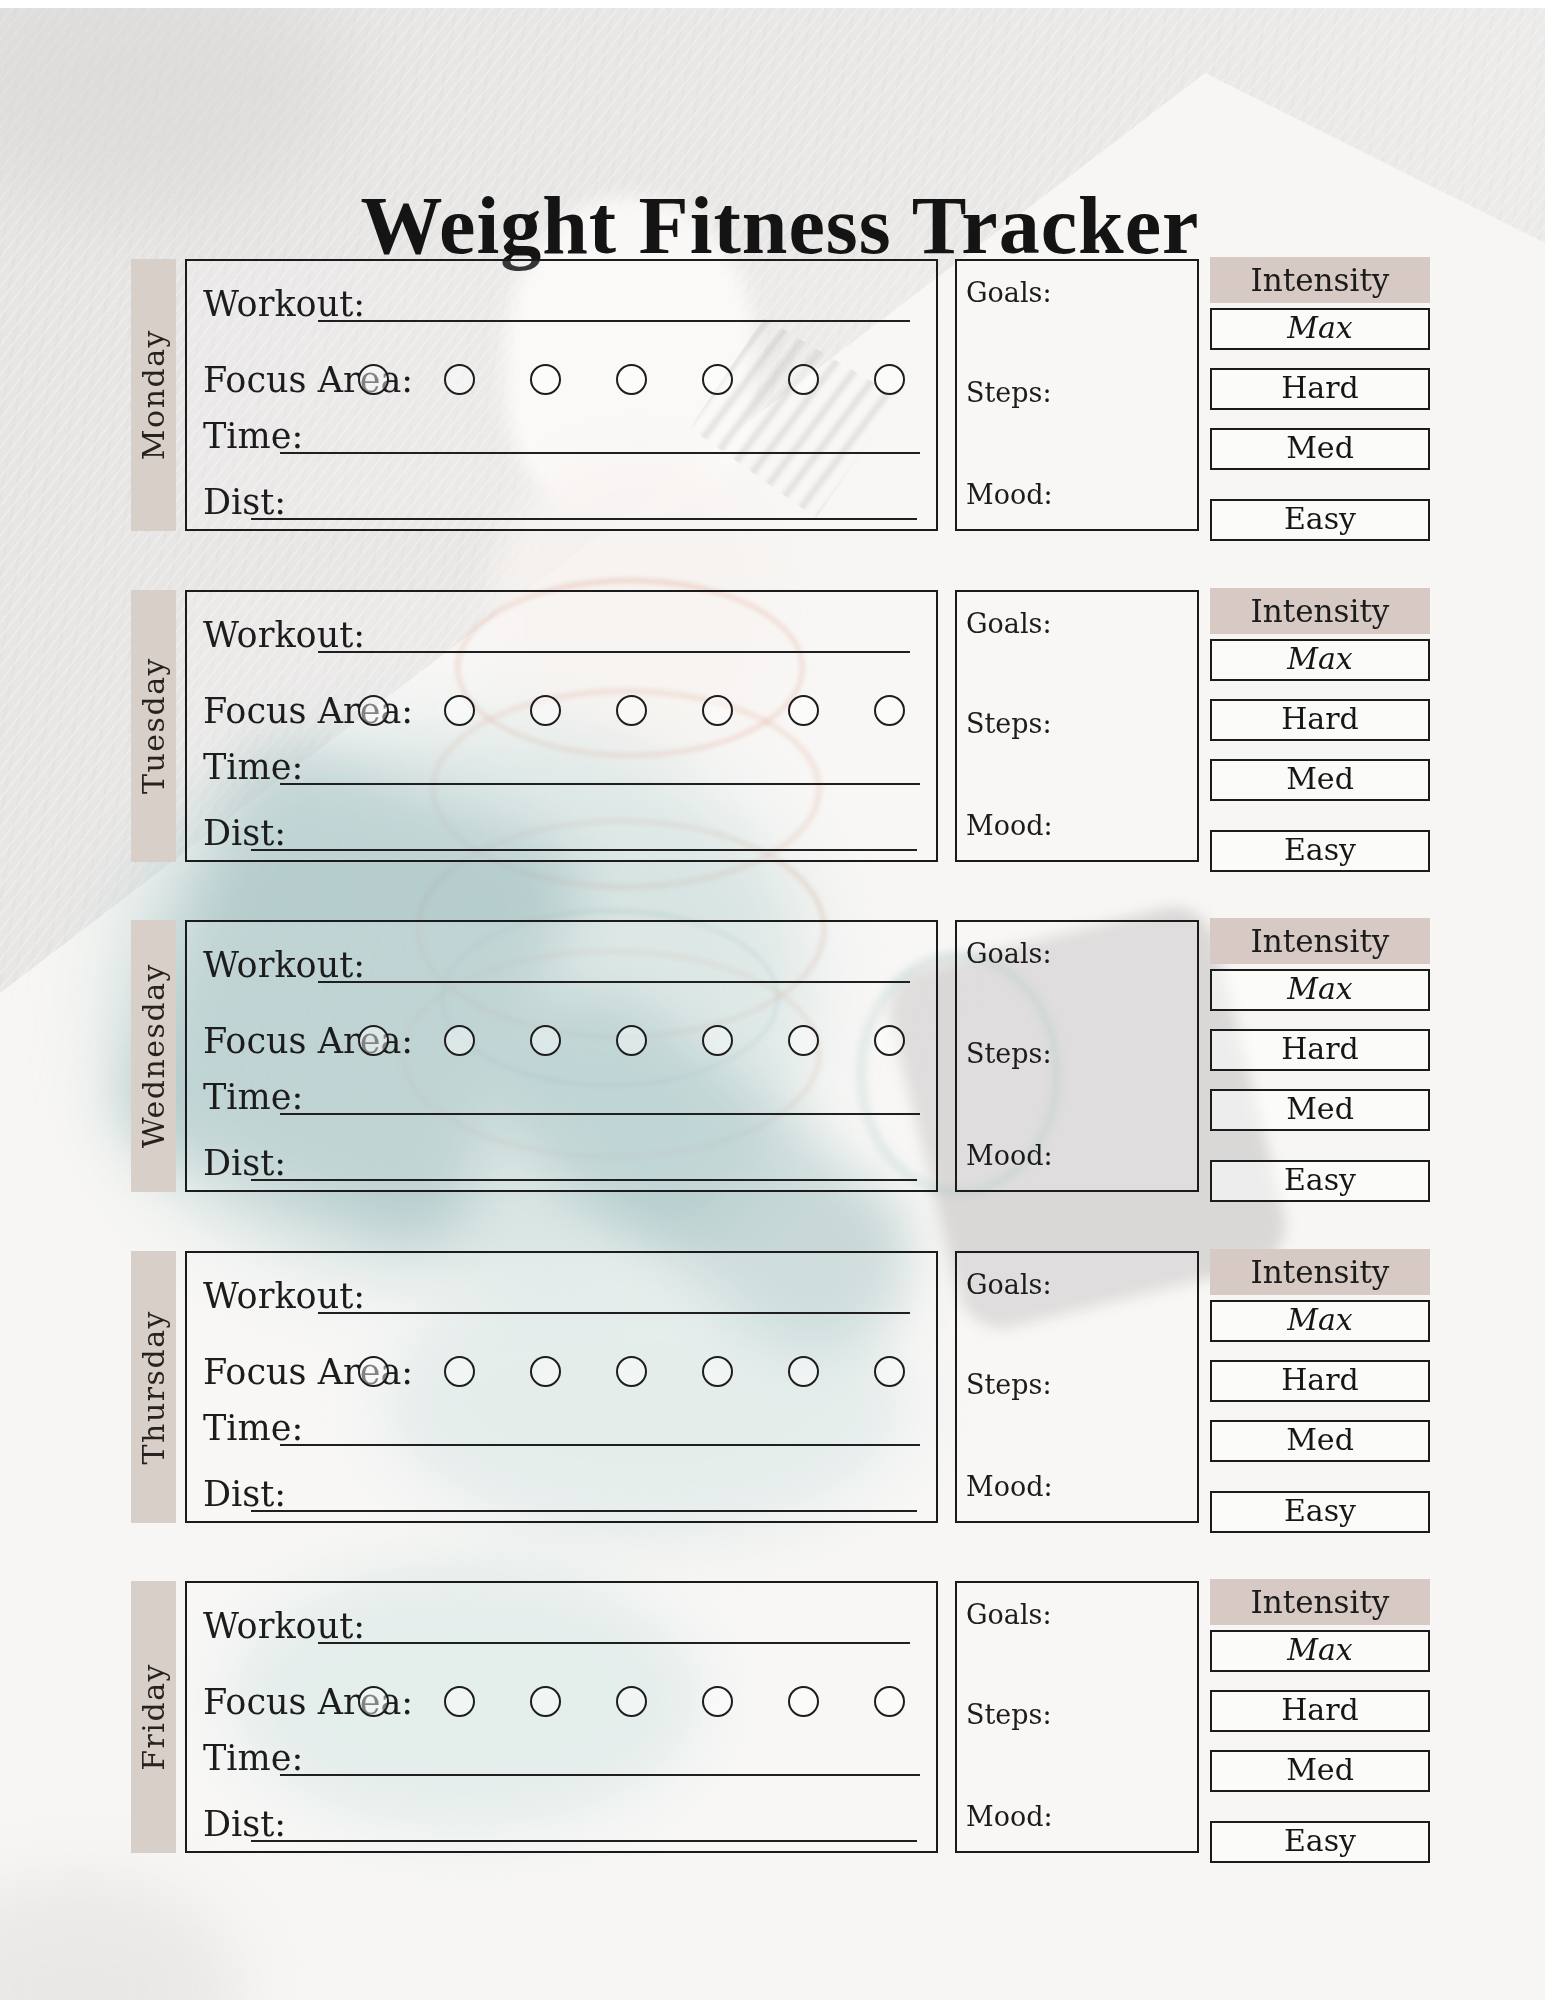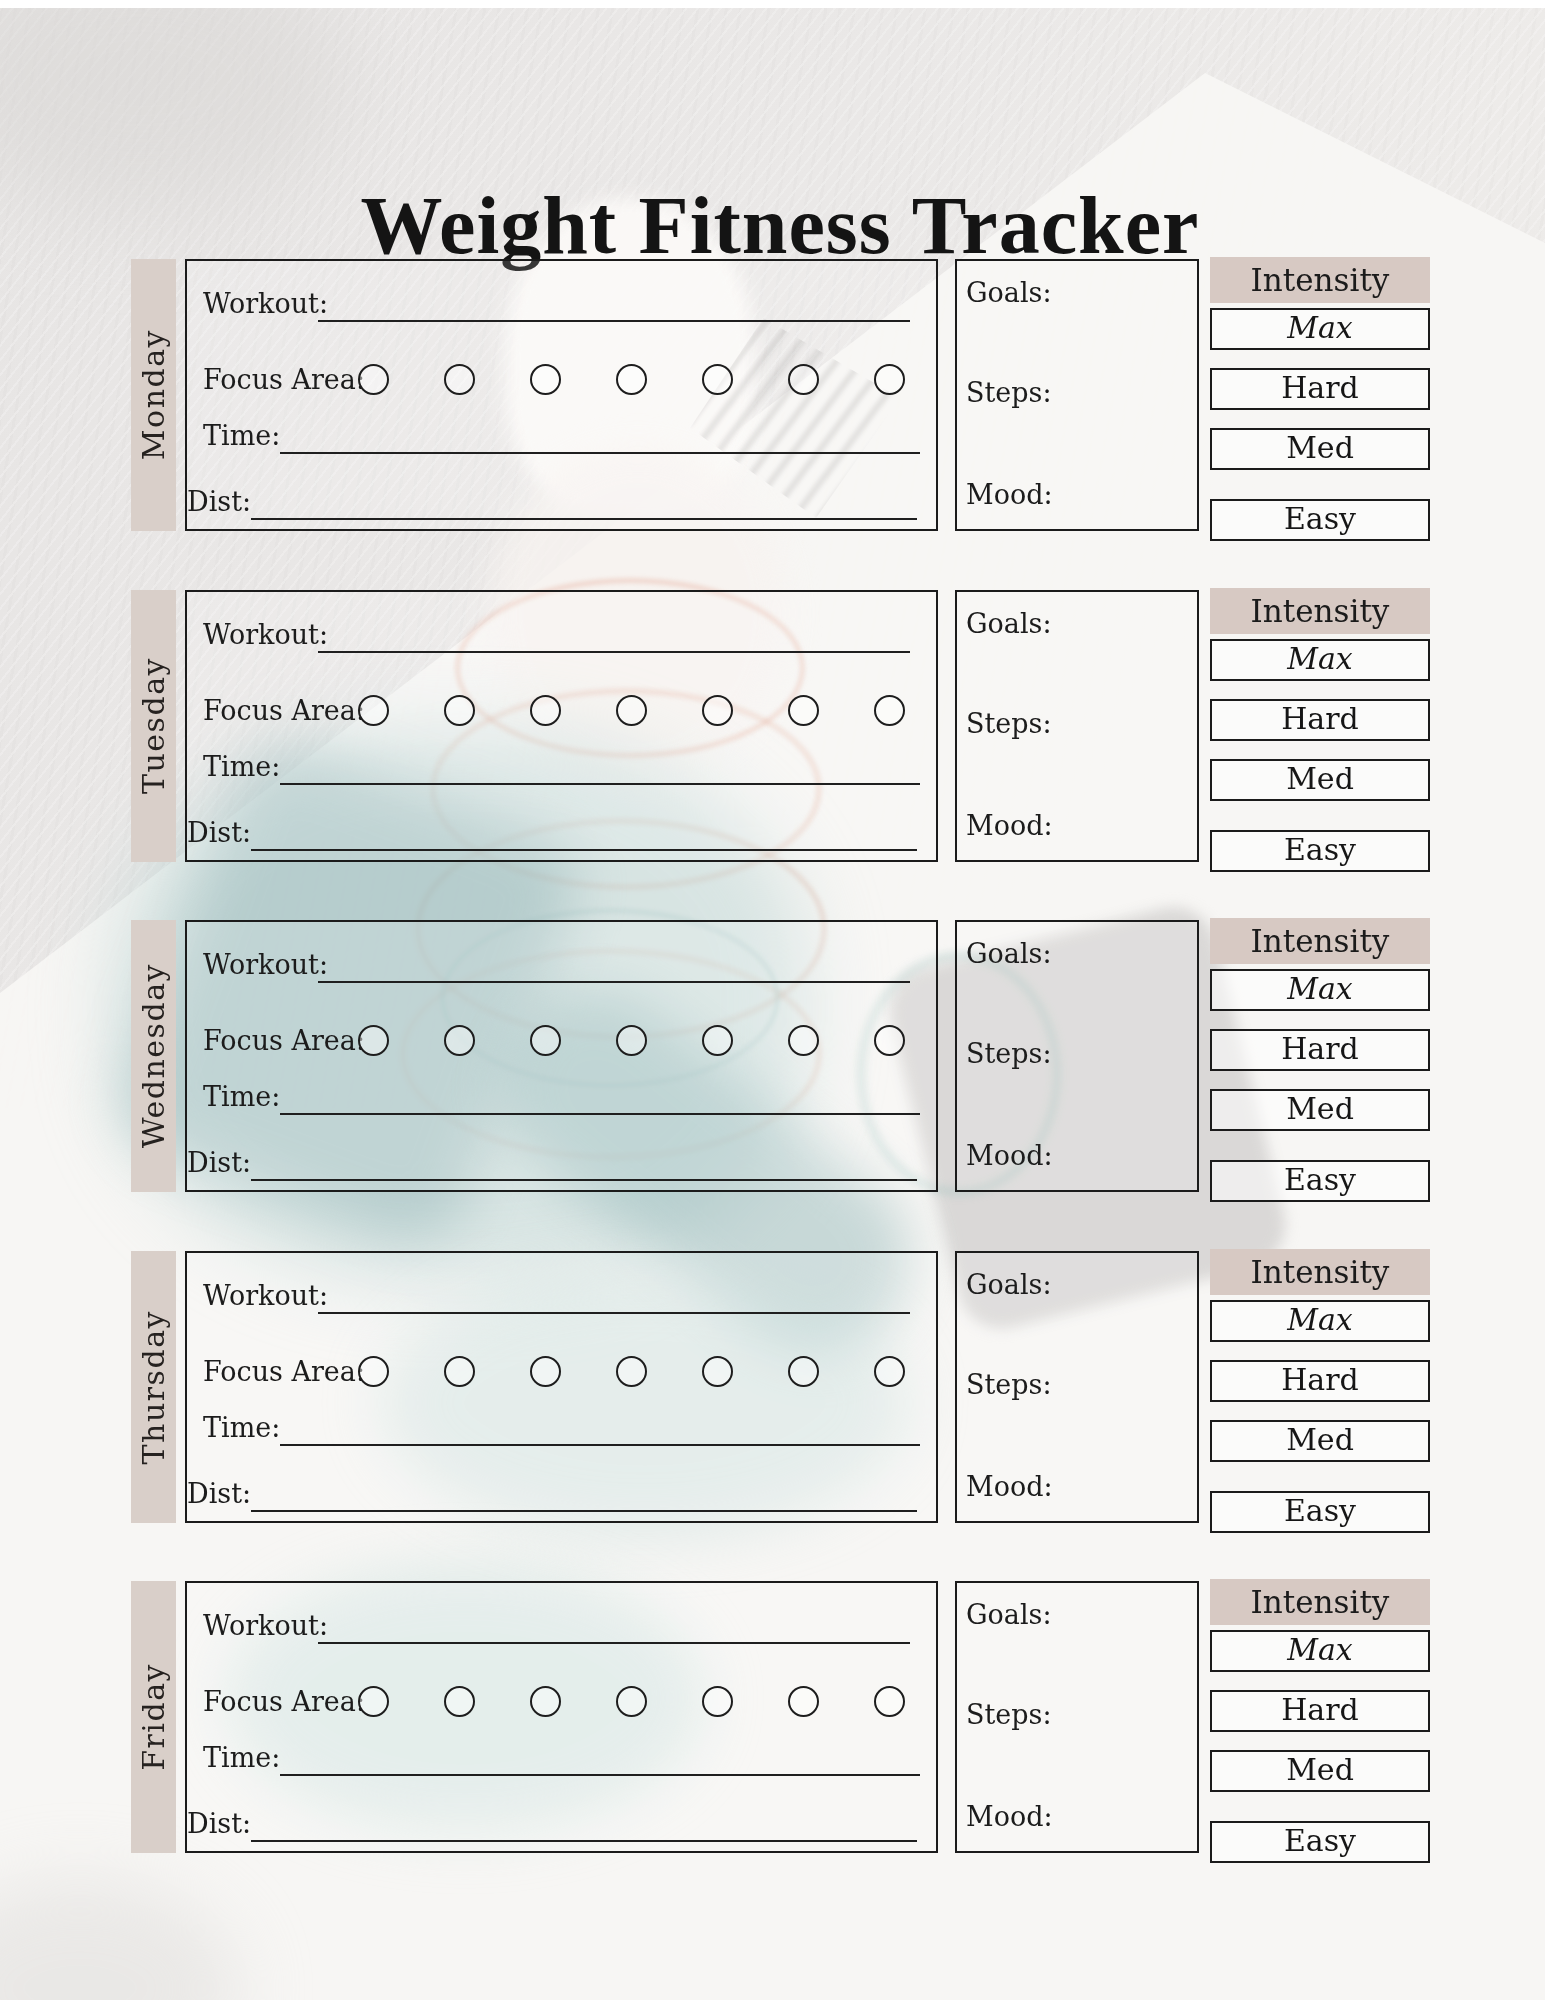--- a/index.html
+++ b/index.html
@@ -64,25 +64,25 @@
     position:absolute;left:0;top:0;width:45px;height:272px;
     background:var(--strip,#d9cfc9);
     display:flex;align-items:center;justify-content:center;
   }
   .day-label{
     writing-mode:vertical-rl;transform:rotate(180deg);
     font-size:30px;letter-spacing:1.5px;color:#262220;white-space:nowrap;
   }
   .panel{position:absolute;top:0;border:2.5px solid var(--border,#1b1b1b);background:rgba(255,255,255,.15);box-sizing:border-box;}
   .main-box{left:54px;width:753px;height:272px;}
-  .lbl{position:absolute;font-size:27px;line-height:34px;color:var(--ink,#1c1c1c);white-space:nowrap;}
+  .lbl{position:absolute;font-size:35px;line-height:34px;color:var(--ink,#1c1c1c);white-space:nowrap;}
   .wl{left:16px;top:26px;}
   .fl{left:16px;top:102px;}
   .tl{left:16px;top:158px;text-align:right;}
-  .dl{left:0;top:224px;text-align:center;}
+  .dl{left:16px;top:224px;text-align:center;}
   .iline{position:absolute;height:0;border-bottom:2px solid #1f1f1f;}
   .workout-line{left:131px;top:59px;width:592px;}
   .time-line{left:93px;top:191px;width:640px;}
   .dist-line{left:64px;top:257px;width:666px;}
   .circles{position:absolute;left:171px;top:103px;display:flex;gap:55px;}
   .circle{width:31px;height:31px;border:2.5px solid #1d1d1d;border-radius:50%;background:rgba(255,255,255,.45);box-sizing:border-box;}
   .goals-box{left:824px;width:244px;height:272px;}
   .g-lbl{position:absolute;left:9px;font-size:27px;line-height:34px;white-space:nowrap;}
   .g1{top:15px;}.g2{top:115px;}.g3{top:217px;}
   .write-area{position:absolute;left:6px;right:6px;}

